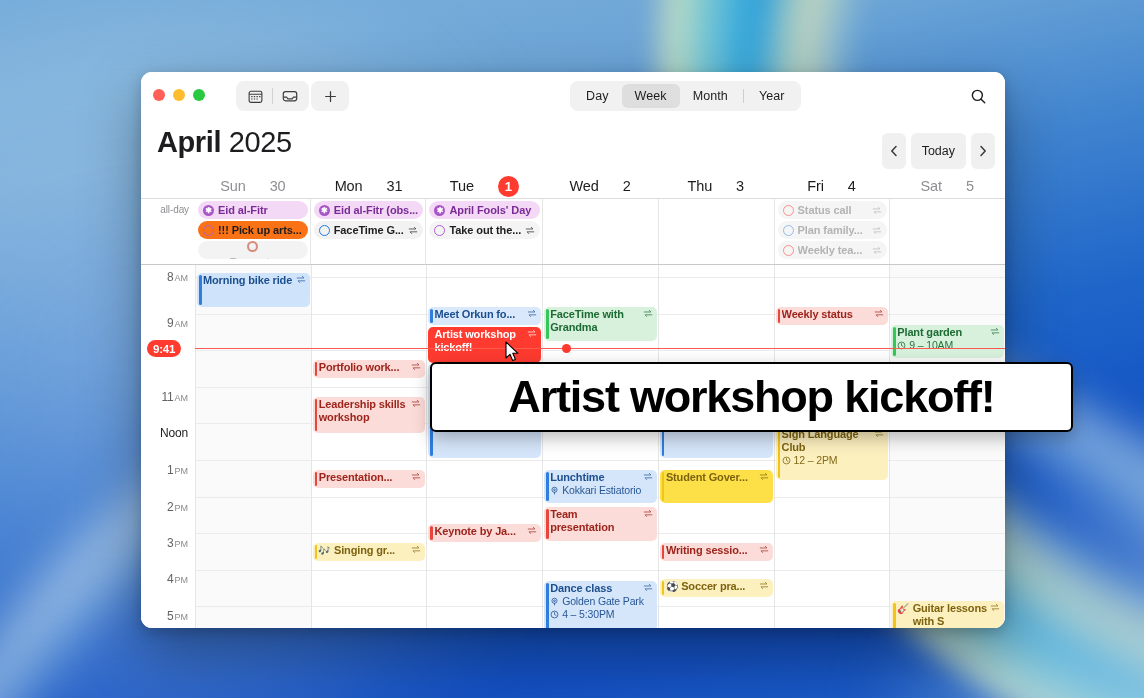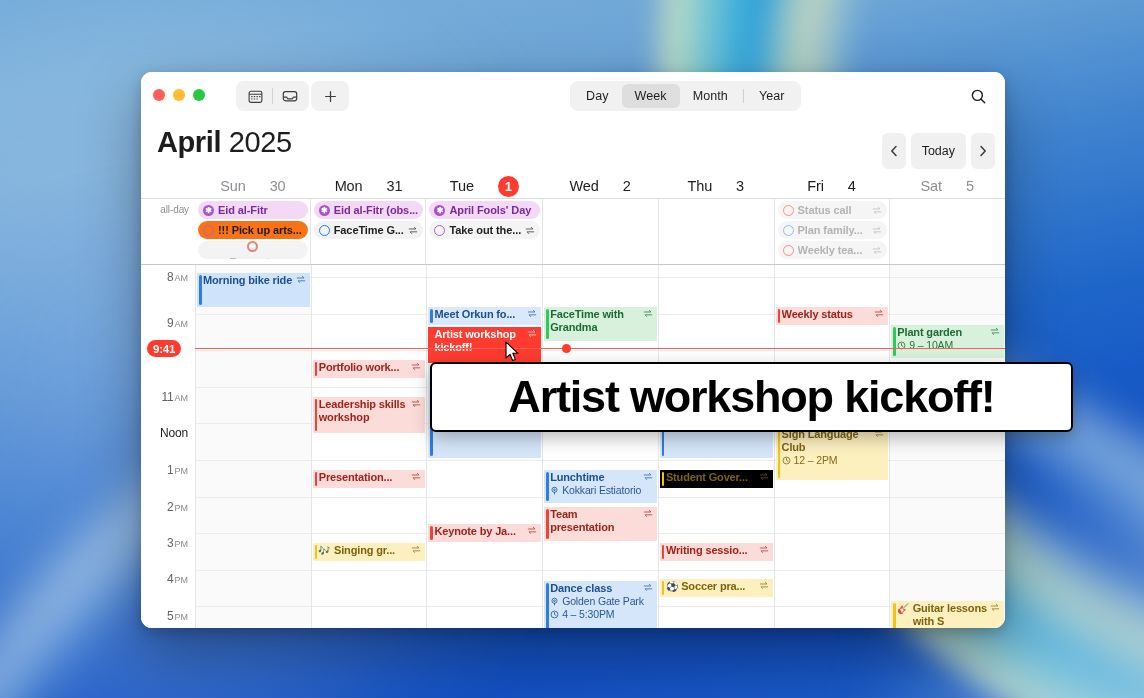--- a/index.html
+++ b/index.html
@@ -144,21 +144,21 @@
   }
   .hr-label .ap { font-size:9px; color:#8a8a8e; margin-left:1px; letter-spacing:0; }
   .hr-label.noon { color:#1d1d1f; font-weight:500; }
   .g-col {
     flex:1 1 0; border-left:1px solid #e6e6e6; position:relative;
   }
   .g-col.weekend { background:#fafafa; }
   .hr-line { position:absolute; left:0; right:0; height:1px; background:#ebebeb; }
 
   .ev {
-    position:absolute; left:1px; right:1px; border-radius:0; overflow:hidden;
+    position:absolute; left:1px; right:1px; border-radius:5px; overflow:hidden;
     padding:1px 4px 1px 6px; font-size:11px; font-weight:700; line-height:13px;
     letter-spacing:-.15px;
   }
   .ev .bar { position:absolute; left:2px; top:2px; bottom:2px; width:2.5px; border-radius:2px; }
   .ev .row1 { display:flex; align-items:flex-start; gap:3px; }
   .ev .title { flex:1 1 auto; overflow:hidden; }
   .ev .title.clip { white-space:nowrap; text-overflow:ellipsis; }
   .ev .meta { display:flex; align-items:center; gap:3px; font-weight:400; font-size:10.5px; opacity:.95; }
   .ev .emo { font-size:10px; }
 
@@ -653,21 +653,21 @@
             <div class="ev" style="top: 99px; height: 94px; background: rgb(214, 230, 250); color: rgb(28, 79, 143);">
               <div class="bar" style="background: rgb(47, 125, 221);"></div>
               <div class="meta">
                 <svg width="9" height="9" viewBox="0 0 12 12" fill="none" stroke="currentColor" stroke-width="1.1">
                   <circle cx="6" cy="6" r="4.6"></circle>
                   <polyline points="6,3.4 6,6 8,7.2" stroke-linecap="round"></polyline>
                 </svg>
                 <span>11AM – 1PM</span>
               </div>
             </div>
-            <div class="ev" style="top: 205px; height: 18px; background: #000000; color: rgb(125, 99, 16);">
+            <div class="ev" style="top: 205px; height: 33px; background: #fde047; color: rgb(125, 99, 16);">
               <div class="bar" style="background: rgb(240, 196, 25);"></div>
               <div class="row1">
                 <span class="title clip">Student Gover...</span>
                 <span style="display: inline-flex; margin-top: 1px;">
                   <svg class="rep" width="10" height="9" viewBox="0 0 12 10" fill="none" stroke="currentColor" stroke-width="1.1" stroke-linecap="round" stroke-linejoin="round">
                     <path d="M1.5 3.2h8l-1.8-2"></path>
                     <path d="M10.5 6.6h-8l1.8 2"></path>
                   </svg>
                 </span>
               </div>

